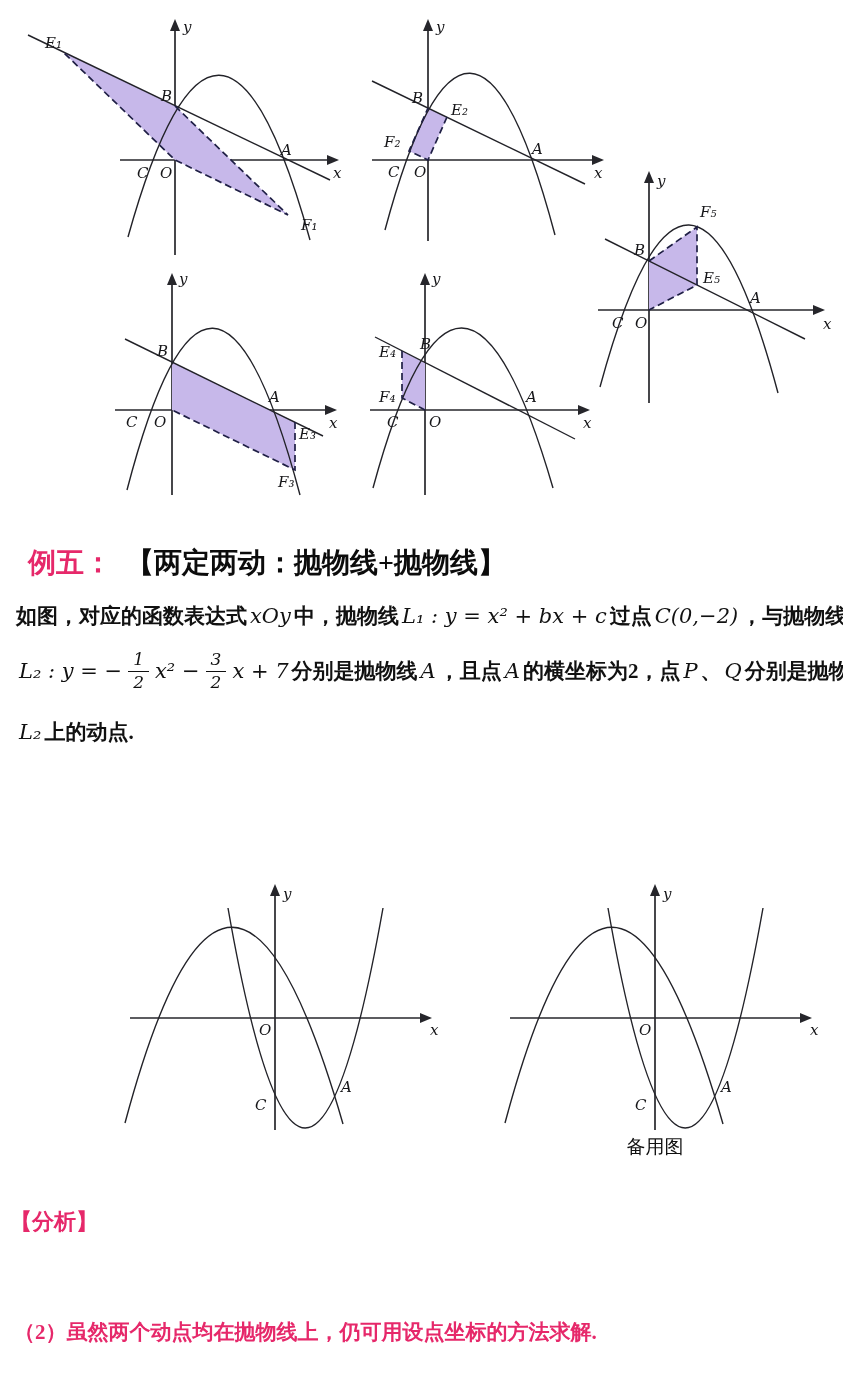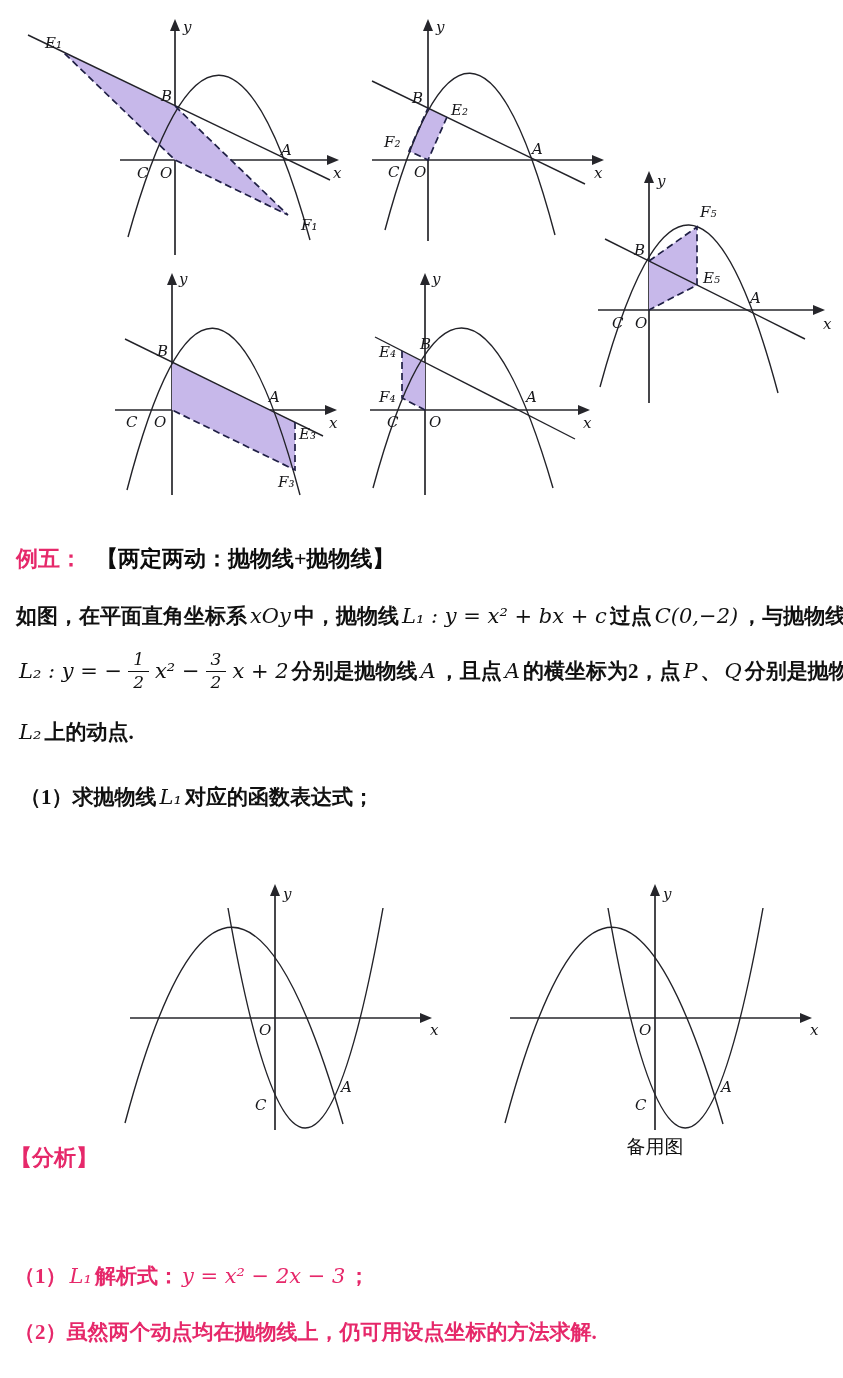--- a/index.html
+++ b/index.html
@@ -13,21 +13,21 @@
   .curve  { stroke:#222228; stroke-width:1.4; fill:none; }
   .mline  { stroke:#222228; stroke-width:1.4; fill:none; }
   .shade  { fill:#c7b8ea; stroke:none; }
   .dash   { stroke:#1f1f45; stroke-width:1.7; stroke-dasharray:7 4; fill:none; stroke-linecap:butt; }
   .lbl    { font-family:"DejaVu Serif", serif; font-style:italic; font-size:15px; fill:#161619; }
 
   .tline  { position:absolute; left:16px; font-size:21px; line-height:32px; white-space:nowrap; }
   .cn     { font-weight:bold; }
   .it     { font-style:italic; font-family:"DejaVu Serif", serif; padding:0 3px; font-weight:normal; }
   .bnum   { font-weight:bold; }
-  .heading { position:absolute; left:16px; top:544px; font-size:22px; white-space:nowrap; }
+  .heading { position:absolute; left:28px; top:544px; font-size:28px; white-space:nowrap; }
   .ex-label { color:#e6286a; font-weight:bold; margin-right:14px; }
   .ex-title { font-weight:bold; color:#0c0c0c; }
 
   .mathline { display:flex; align-items:center; }
   .frac { display:inline-flex; flex-direction:column; align-items:center;
           font-style:italic; font-family:"DejaVu Serif", serif; font-size:17px;
           line-height:1.15; margin:0 3px; }
   .fnum { border-bottom:1.6px solid #111; padding:0 5px 1px 5px; }
   .fden { padding-top:1px; }
 
@@ -133,56 +133,53 @@
     <text class="lbl" x="181" y="134">A</text>
     <text class="lbl" x="238" y="160">x</text>
     <text class="lbl" x="87" y="16">y</text>
   </svg>
 
   <div class="heading">
     <span class="ex-label">例五：</span><span class="ex-title">【两定两动：抛物线+抛物线】</span>
   </div>
 
   <div class="tline" style="top:600px">
-    <span class="cn">如图，在平面直角坐标系</span><span class="it">xOy</span><span class="cn">中，抛物线</span><span class="it">L₁ : y = x² + bx + c</span><span class="cn">过点</span><span class="it">C(0,−2)</span><span class="cn">，与抛物线</span>
+    <span class="cn">如图，对应的函数表达式</span><span class="it">xOy</span><span class="cn">中，抛物线</span><span class="it">L₁ : y = x² + bx + c</span><span class="cn">过点</span><span class="it">C(0,−2)</span><span class="cn">，与抛物线</span>
   </div>
 
   <div class="tline mathline" style="top:650px">
     <span class="it">L₂ : y = −</span>
     <span class="frac">
         <span class="fnum">1</span>
         <span class="fden">2</span>
       </span>
     <span class="it">x² −</span>
     <span class="frac">
         <span class="fnum">3</span>
         <span class="fden">2</span>
       </span>
-    <span class="it">x + 2</span>
+    <span class="it">x + 7</span>
     <span class="cn">分别是抛物线</span>
     <span class="it">A</span>
     <span class="cn">，且点</span>
     <span class="it">A</span>
     <span class="cn">的横坐标为</span>
     <span class="cn bnum">2</span>
     <span class="cn">，点</span>
     <span class="it">P</span>
     <span class="cn">、</span>
     <span class="it">Q</span>
     <span class="cn">分别是抛物线</span>
 
   </div>
 
   <div class="tline" style="top:716px">
     <span class="it">L₂</span><span class="cn">上的动点.</span>
   </div>
 
-  <div class="tline" style="top:781px;left:20px">
-    <span class="cn">（1）求抛物线</span><span class="it">L₁</span><span class="cn">对应的函数表达式；</span>
-  </div>
 
 
   <svg class="fig" style="left:100px;top:878px" width="350" height="262" viewBox="0 0 350 262">
     <line class="axis" x1="30" y1="140" x2="322" y2="140"></line>
     <polygon class="ahead" points="320,135 320,145 332,140"></polygon>
     <line class="axis" x1="175" y1="252" x2="175" y2="16"></line>
     <polygon class="ahead" points="170,18 180,18 175,6"></polygon>
     <path class="curve" d="M25,245 Q130,-147 243,246"></path>
     <path class="curve" d="M128,30 Q205,470 283,30"></path>
     <text class="lbl" x="159" y="157">O</text>
@@ -201,21 +198,18 @@
     <path class="curve" d="M128,30 Q205,470 283,30"></path>
     <text class="lbl" x="159" y="157">O</text>
     <text class="lbl" x="155" y="232">C</text>
     <text class="lbl" x="241" y="214">A</text>
     <text class="lbl" x="330" y="157">x</text>
     <text class="lbl" x="183" y="21">y</text>
   </svg>
 
   <div class="caption" style="left:480px;top:1134px;width:350px">备用图</div>
 
-  <div class="tline analysis" style="top:1142px;left:10px;font-size:22px">【分析】</div>
-
-  <div class="tline analysis" style="top:1260px;left:14px">
-    <span>（1）</span><span class="it">L₁</span><span>解析式：</span><span class="it">y = x² − 2x − 3</span><span>；</span>
-  </div>
+  <div class="tline analysis" style="top:1206px;left:10px;font-size:22px">【分析】</div>
+
 
   <div class="tline analysis" style="top:1316px;left:14px">（2）虽然两个动点均在抛物线上，仍可用设点坐标的方法求解.</div>
 
 </div>
 
 </body></html>

